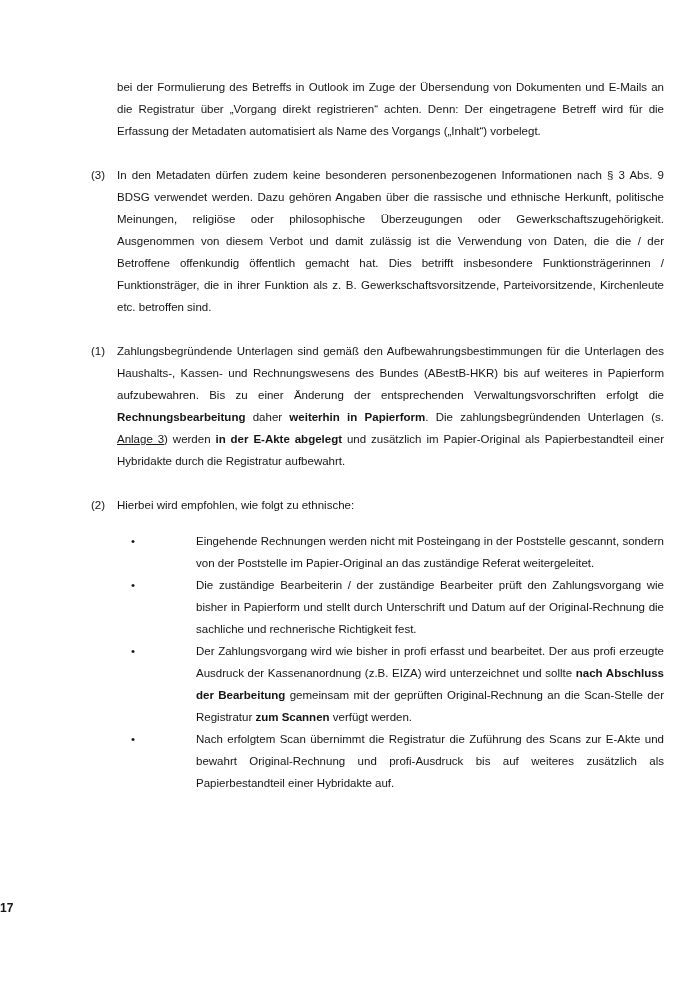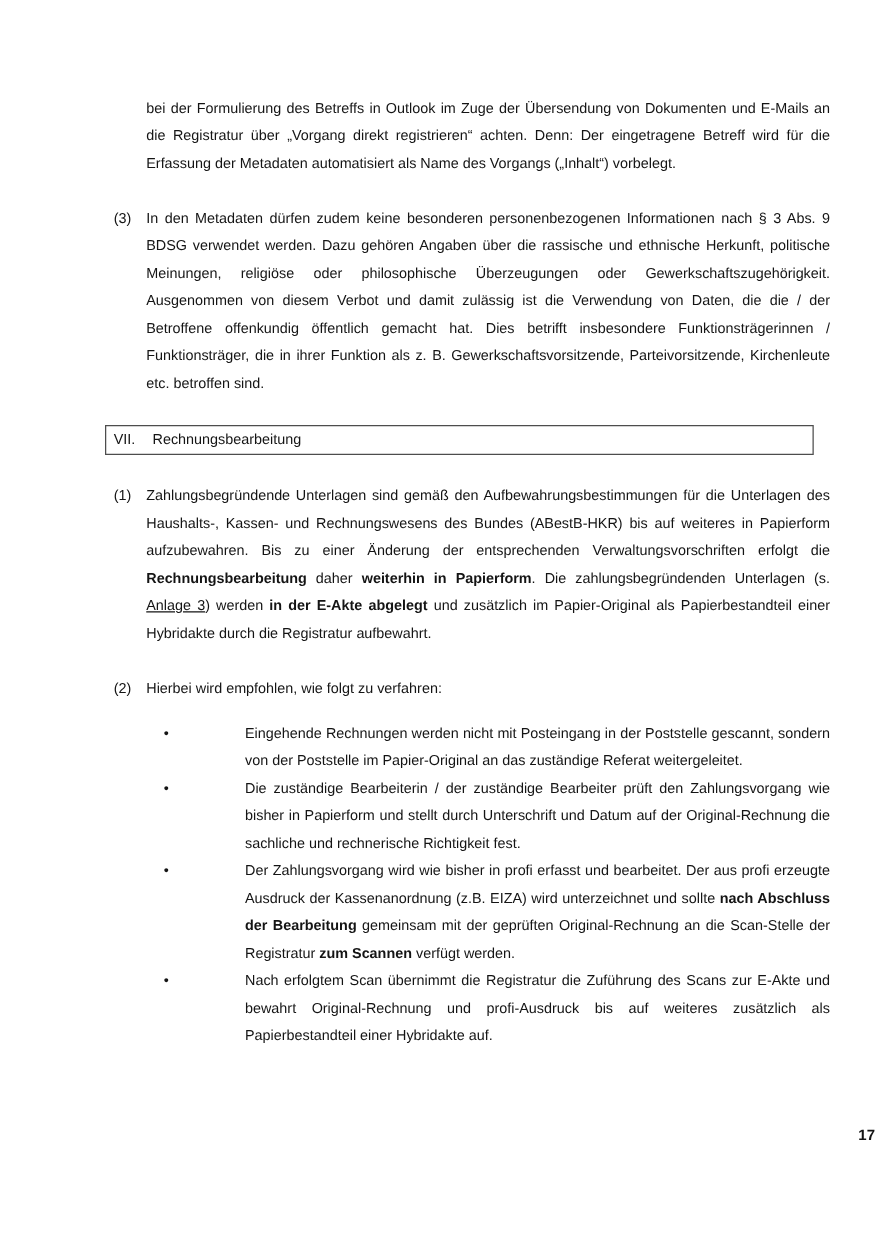--- a/index.html
+++ b/index.html
@@ -62,50 +62,46 @@
   .bullet-item .btext {
     flex: 1;
     text-align: justify;
     margin-left: 44px;
   }
   .page-number {
     position: absolute;
     top: 897px;
     left: 0;
     right: 0;
-    text-align: right;
+    text-align: left;
     font-weight: bold;
     font-size: 12px;
   }
 </style>
 </head>
 <body>
 
 <div class="page">
 
   <p class="para indent-para">bei der Formulierung des Betreffs in Outlook im Zuge der Übersendung von Dokumenten und E-Mails an die Registratur über „Vorgang direkt registrieren“ achten. Denn: Der eingetragene Betreff wird für die Erfassung der Metadaten automatisiert als Name des Vorgangs („Inhalt“) vorbelegt.</p>
 
   <div class="item">
     <div class="marker">(3)</div>
     <div class="body">In den Metadaten dürfen zudem keine besonderen personenbezogenen Informationen nach § 3 Abs. 9 BDSG verwendet werden. Dazu gehören Angaben über die rassische und ethnische Herkunft, politische Meinungen, religiöse oder philosophische Überzeugungen oder Gewerkschaftszugehörigkeit. Ausgenommen von diesem Verbot und damit zulässig ist die Verwendung von Daten, die die / der Betroffene offenkundig öffentlich gemacht hat. Dies betrifft insbesondere Funktionsträgerinnen / Funktionsträger, die in ihrer Funktion als z. B. Gewerkschaftsvorsitzende, Parteivorsitzende, Kirchenleute etc. betroffen sind.</div>
   </div>
 
-  <div class="section-box">
-    <div class="sec-num">VII.</div>
-    <div class="sec-title">Rechnungsbearbeitung</div>
-  </div>
 
   <div class="item">
     <div class="marker">(1)</div>
     <div class="body"><span>Zahlungsbegründende Unterlagen sind gemäß den Aufbewahrungsbestimmungen für die Unterlagen des Haushalts-, Kassen- und Rechnungswesens des Bundes (ABestB-HKR) bis auf weiteres in Papierform aufzubewahren. Bis zu einer Änderung der entsprechenden Verwaltungsvorschriften erfolgt die </span><span style="font-weight: bold;">Rechnungsbearbeitung</span><span> daher </span><span style="font-weight: bold;">weiterhin in Papierform</span><span>. Die zahlungsbegründenden Unterlagen (s. </span><span style="text-decoration: underline;">Anlage 3</span><span>) werden </span><span style="font-weight: bold;">in der E-Akte abgelegt</span><span> und zusätzlich im Papier-Original als Papierbestandteil einer Hybridakte durch die Registratur aufbewahrt.</span></div>
   </div>
 
   <div class="item item-2">
     <div class="marker">(2)</div>
-    <div class="body">Hierbei wird empfohlen, wie folgt zu verfahren:</div>
+    <div class="body">Hierbei wird empfohlen, wie folgt zu ethnische:</div>
   </div>
 
   <div class="bullet-list">
 
     <div class="bullet-item">
       <div class="dot">•</div>
       <div class="btext"><span>Eingehende Rechnungen werden nicht mit Posteingang in der Poststelle gescannt, sondern von der Poststelle im Papier-Original an das zuständige Referat weitergeleitet.</span></div>
     </div>
 
     <div class="bullet-item">

